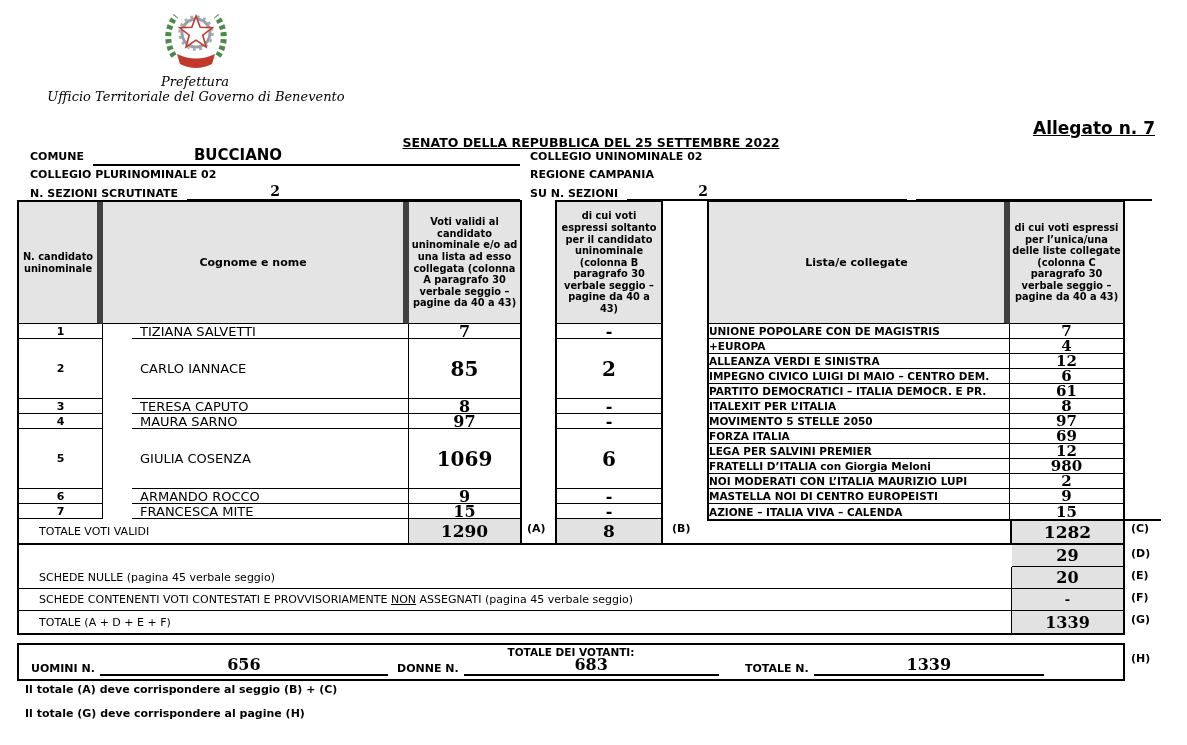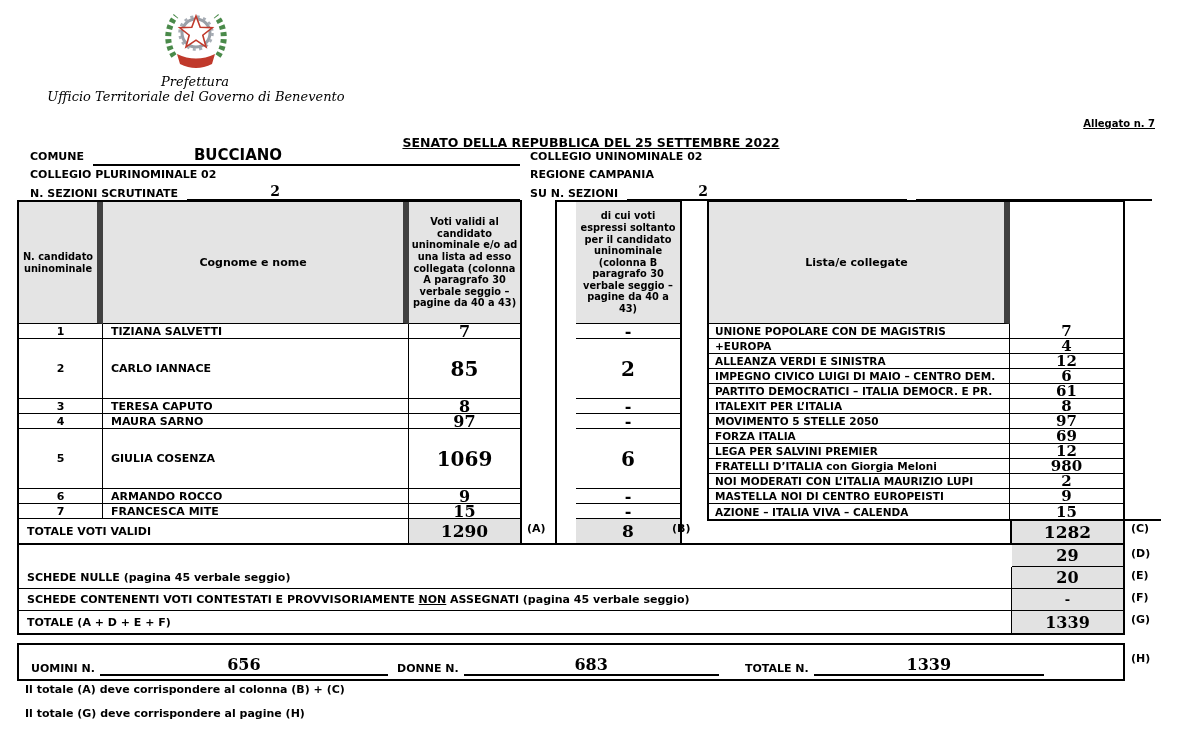--- a/index.html
+++ b/index.html
@@ -18,29 +18,29 @@
   .fval.sans{font-family:"DejaVu Sans","Liberation Sans",sans-serif;font-size:15px;}
 
   
   .gridbox{position:absolute;display:grid;border:2px solid #000;background:#fff;}
   .hd{background:#e4e4e4;font-weight:bold;font-size:9.8px;line-height:11.6px;display:flex;
       align-items:center;justify-content:center;text-align:center;
       border-right:6px solid #404040;border-bottom:1px solid #000;padding:1px 2px;box-sizing:border-box;}
   .cell{display:flex;align-items:center;border-right:1px solid #000;border-bottom:1px solid #000;
         box-sizing:border-box;background:#fff;}
   .num{justify-content:center;font-weight:bold;font-size:11px;}
-  .name{padding-left:8px;font-weight:bold;font-size:11px;white-space:nowrap;}
-  .lname{padding-left:6px;font-weight:bold;font-size:10.5px;white-space:nowrap;}
+  .name{padding-left:8px;font-weight:normal;font-size:13px;white-space:nowrap;margin-left:29px;}
+  .lname{font-weight:bold;font-size:10.5px;white-space:nowrap;}
   .val{justify-content:center;font-family:"DejaVu Serif","Liberation Serif",serif;font-weight:bold;font-size:16px;}
   .val.big{font-size:20px;}
   .val.lv{font-size:15px;}
   .gray{background:#e2e2e2;}
   .noR{border-right:none;}
   .noB{border-bottom:none;}
-  .totlbl{padding-left:8px;font-weight:bold;font-size:11px;white-space:nowrap;}
+  .totlbl{padding-left:20px;font-weight:normal;font-size:11px;white-space:nowrap;}
 
   .ref{position:absolute;font-weight:bold;font-size:11px;}
 
   
   #boxVot{position:absolute;left:17px;top:643px;width:1108px;height:38px;border:2px solid #000;box-sizing:border-box;}
   .vtitle{position:absolute;top:1px;left:0;width:100%;text-align:center;font-weight:bold;font-size:10.5px;}
   .vgroup{position:absolute;bottom:3px;display:flex;align-items:flex-end;gap:5px;}
   .vlabel{font-weight:bold;font-size:11px;padding-bottom:1px;white-space:nowrap;}
   .vline{display:inline-block;border-bottom:2px solid #000;height:22px;position:relative;}
   .vval{position:absolute;left:0;right:0;bottom:0;text-align:center;
@@ -57,21 +57,21 @@
       <circle cx="39" cy="27" r="14" fill="#fff" stroke="#9aa0a8" stroke-width="3"></circle>
       <path d="M17,50 C9,38 9,22 19,10" stroke="#4a8a4a" stroke-width="6" stroke-dasharray="4 3" fill="none"></path>
       <path d="M61,50 C69,38 69,22 59,10" stroke="#4a8a4a" stroke-width="6" stroke-dasharray="4 3" fill="none"></path>
       <polygon points="39,10 43.2,21.2 55.2,21.8 45.8,29.2 49,40.8 39,34.2 29,40.8 32.2,29.2 22.8,21.8 34.8,21.2" fill="#fff" stroke="#c0392b" stroke-width="1.6"></polygon>
       <path d="M20,48 Q39,57 58,48 L55,58 Q39,66 23,58 Z" fill="#c0392b"></path>
     </svg>
   </div>
   <div class="abs serifit" style="left:120px;top:74px;width:150px;text-align:center;">Prefettura</div>
   <div class="abs serifit" style="left:40px;top:89px;width:312px;text-align:center;">Ufficio Territoriale del Governo di Benevento</div>
 
-  <div class="abs b u" style="right:32px;top:118px;font-size:10px;">Allegato n. 7</div>
+  <div class="abs b u" style="right:32px;top:118px;font-size:17px;">Allegato n. 7</div>
 
   <div class="abs b u" style="left:400px;top:135px;width:382px;text-align:center;font-size:12.5px;">SENATO DELLA REPUBBLICA DEL 25 SETTEMBRE 2022</div>
 
   <div class="abs lbl11" style="left:30px;top:150px;">COMUNE</div>
   <div class="fline" style="left:93px;top:142px;width:427px;height:22px;">
     <span class="fval sans" style="left:60px;width:170px;">BUCCIANO</span>
   </div>
   <div class="abs lbl11" style="left:30px;top:168px;">COLLEGIO PLURINOMINALE 02</div>
   <div class="abs lbl11" style="left:30px;top:187px;">N. SEZIONI SCRUTINATE</div>
   <div class="fline" style="left:187px;top:179px;width:333px;height:20px;">
@@ -116,34 +116,35 @@
     <div class="cell val noR" style="grid-area:13/3">9</div>
 
     <div class="cell num" style="grid-area:14/1">7</div>
     <div class="cell name" style="grid-area:14/2">FRANCESCA MITE</div>
     <div class="cell val noR" style="grid-area:14/3">15</div>
 
     <div class="cell totlbl noB" style="grid-area:15/1/16/3">TOTALE VOTI VALIDI</div>
     <div class="cell val gray noR noB" style="grid-area:15/3;font-size:17px;">1290</div>
   </div>
 
-  <div class="gridbox" style="left:555px;top:200px;grid-template-columns:104px;grid-template-rows:122px repeat(13,15px) 24px;padding-left:19px;">
+  <div class="gridbox" style="left:555px;top:200px;grid-template-columns:104px;grid-template-rows:122px repeat(13,15px) 24px;">
     <div class="hd noR" style="grid-area:1/1">di cui voti espressi soltanto per il candidato uninominale (colonna B paragrafo 30 verbale seggio – pagine da 40 a 43)</div>
     <div class="cell val noR" style="grid-area:2/1">-</div>
     <div class="cell val big noR" style="grid-area:3/1/7/2">2</div>
     <div class="cell val noR" style="grid-area:7/1">-</div>
     <div class="cell val noR" style="grid-area:8/1">-</div>
     <div class="cell val big noR" style="grid-area:9/1/13/2">6</div>
     <div class="cell val noR" style="grid-area:13/1">-</div>
     <div class="cell val noR" style="grid-area:14/1">-</div>
     <div class="cell val gray noR noB" style="grid-area:15/1;font-size:17px;">8</div>
   </div>
 
   <div class="gridbox" style="left:707px;top:200px;grid-template-columns:301px 113px;grid-template-rows:122px repeat(13,15px);">
     <div class="hd" style="grid-area:1/1;font-size:11px;">Lista/e collegate</div>
+    <div class="hd noR" style="grid-area:1/2">di cui voti espressi per l’unica/una delle liste collegate (colonna C paragrafo 30 verbale seggio – pagine da 40 a 43)</div>
 
     <div class="cell lname" style="grid-area:2/1">UNIONE POPOLARE CON DE MAGISTRIS</div>
     <div class="cell val lv noR" style="grid-area:2/2">7</div>
     <div class="cell lname" style="grid-area:3/1">+EUROPA</div>
     <div class="cell val lv noR" style="grid-area:3/2">4</div>
     <div class="cell lname" style="grid-area:4/1">ALLEANZA VERDI E SINISTRA</div>
     <div class="cell val lv noR" style="grid-area:4/2">12</div>
     <div class="cell lname" style="grid-area:5/1">IMPEGNO CIVICO LUIGI DI MAIO – CENTRO DEM.</div>
     <div class="cell val lv noR" style="grid-area:5/2">6</div>
     <div class="cell lname" style="grid-area:6/1">PARTITO DEMOCRATICI – ITALIA DEMOCR. E PR.</div>
@@ -184,36 +185,37 @@
   <div class="ref" style="left:527px;top:522px;">(A)</div>
   <div class="ref" style="left:672px;top:522px;">(B)</div>
   <div class="ref" style="left:1131px;top:522px;">(C)</div>
   <div class="ref" style="left:1131px;top:547px;">(D)</div>
   <div class="ref" style="left:1131px;top:569px;">(E)</div>
   <div class="ref" style="left:1131px;top:591px;">(F)</div>
   <div class="ref" style="left:1131px;top:613px;">(G)</div>
   <div class="ref" style="left:1131px;top:652px;">(H)</div>
 
   <div id="boxVot">
+    <div class="vtitle">TOTALE DEI VOTANTI:</div>
     <div class="vgroup" style="left:12px;">
       <span class="vlabel">UOMINI N.</span>
       <span class="vline" style="width:288px;">
         <span class="vval">656</span>
       </span>
     </div>
     <div class="vgroup" style="left:378px;">
       <span class="vlabel">DONNE N.</span>
       <span class="vline" style="width:255px;">
         <span class="vval">683</span>
       </span>
     </div>
     <div class="vgroup" style="left:726px;">
       <span class="vlabel">TOTALE N.</span>
       <span class="vline" style="width:230px;">
         <span class="vval">1339</span>
       </span>
     </div>
   </div>
 
-  <div class="abs lbl11" style="left:25px;top:683px;">Il totale (A) deve corrispondere al colonna (B) + (C)</div>
+  <div class="abs lbl11" style="left:25px;top:683px;">Il totale (A) deve corrispondere al seggio (B) + (C)</div>
   <div class="abs lbl11" style="left:25px;top:707px;">Il totale (G) deve corrispondere al pagine (H)</div>
 
 </div>
 
 </body></html>

